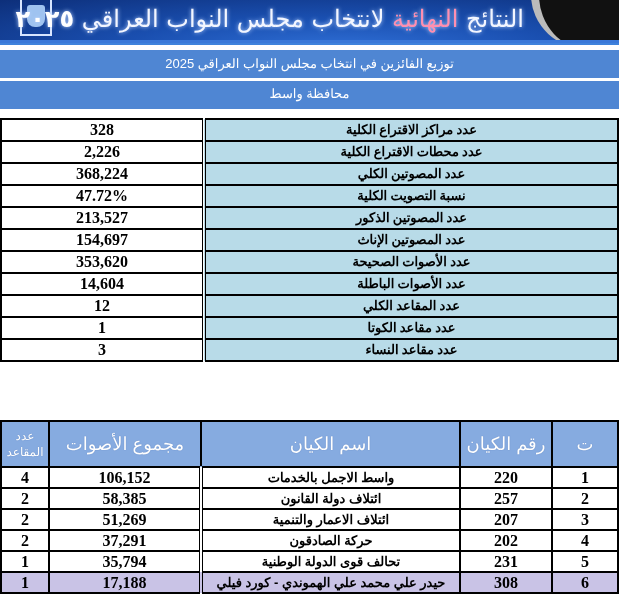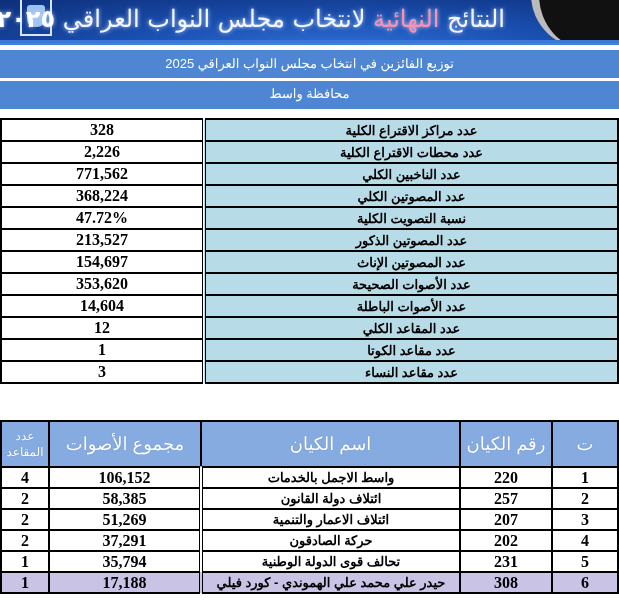--- a/index.html
+++ b/index.html
@@ -19,21 +19,21 @@
   }
   .banner .logo {
     position:absolute; left:20px; top:-4px; width:32px; height:40px;
     border:2px solid #d8e6ff; box-sizing:border-box;
     display:flex; align-items:center; justify-content:center;
   }
   .banner .logo .inner {
     width:18px; height:22px; background:#9fc3f0; border-radius:3px 3px 8px 8px;
   }
   .banner .title {
-    position:absolute; left:110px; right:114px; top:0; height:40px;
+    position:absolute; left:110px; right:95px; top:0; height:40px;
     direction:rtl; text-align:center; line-height:38px;
     font-family:"DejaVu Serif", serif; font-size:24px; color:#f3f6ff;
     text-shadow:0 0 4px #b8d2ff; white-space:nowrap;
   }
   .banner .title .hl { color:#ff8fb0; }
   .banner .title .yr { font-weight:bold; color:#fff; font-family:"DejaVu Sans", sans-serif; }
   .banner-line {
     position:absolute; left:0; top:43px; width:619px; height:2px; background:#3f82dc;
   }
 
@@ -51,21 +51,21 @@
     height:20px; border:2px solid #000; padding:0; text-align:center;
     font-size:13px;
   }
   .stats td.val {
     width:200px; background:#fff; color:#000;
     font-family:"Liberation Serif", serif; font-weight:bold; font-size:16px;
     border-right:4px double #000;
   }
   .stats td.lbl {
     background:#b8dbe8; color:#000; direction:rtl;
-    font-family:Liberation Sans, sans-serif; font-weight:bold;
+    font-family:Liberation Serif, serif; font-weight:bold;
   }
 
   .results { top:420px; width:619px; }
   .results th {
     background:#86abe0; color:#ffffff; font-weight:normal;
     font-family:"Liberation Sans", sans-serif; font-size:18px;
     border:2px solid #000; height:44px; padding:0; direction:rtl;
     text-shadow:0 0 1px #5a7fb8;
   }
   .results th.c-seats { width:46px; font-size:12px; line-height:16px; }
@@ -102,24 +102,20 @@
   <tbody>
     <tr>
         <td class="val">328</td>
         <td class="lbl">عدد مراكز الاقتراع الكلية</td>
       </tr>
     <tr>
         <td class="val">2,226</td>
         <td class="lbl">عدد محطات الاقتراع الكلية</td>
       </tr>
     <tr>
-        <td class="val">771,562</td>
-        <td class="lbl">عدد الناخبين الكلي</td>
-      </tr>
-    <tr>
         <td class="val">368,224</td>
         <td class="lbl">عدد المصوتين الكلي</td>
       </tr>
     <tr>
         <td class="val">47.72%</td>
         <td class="lbl">نسبة التصويت الكلية</td>
       </tr>
     <tr>
         <td class="val">213,527</td>
         <td class="lbl">عدد المصوتين الذكور</td>

